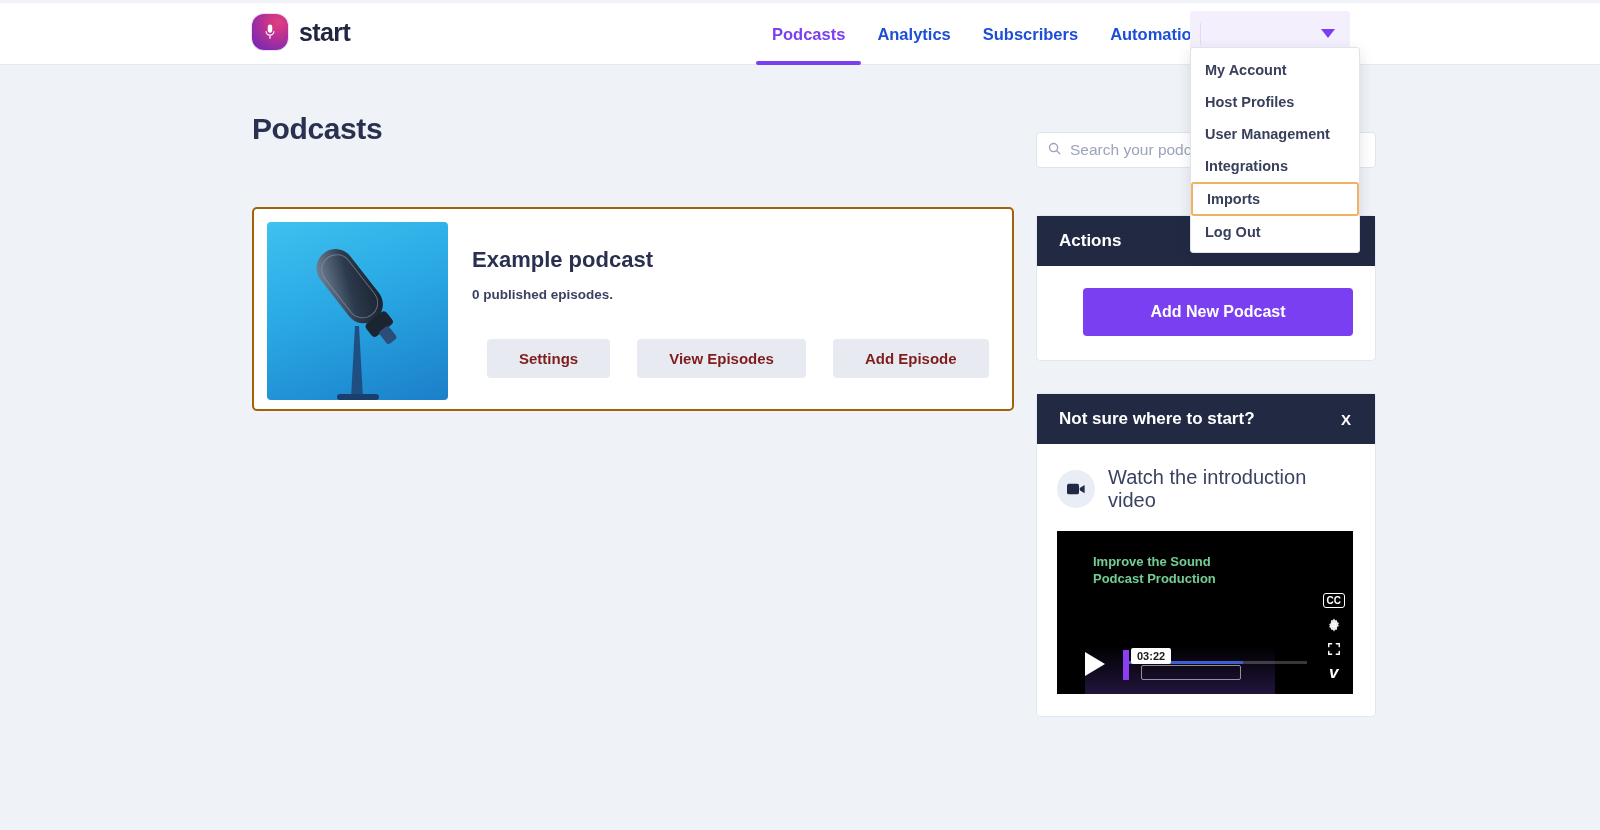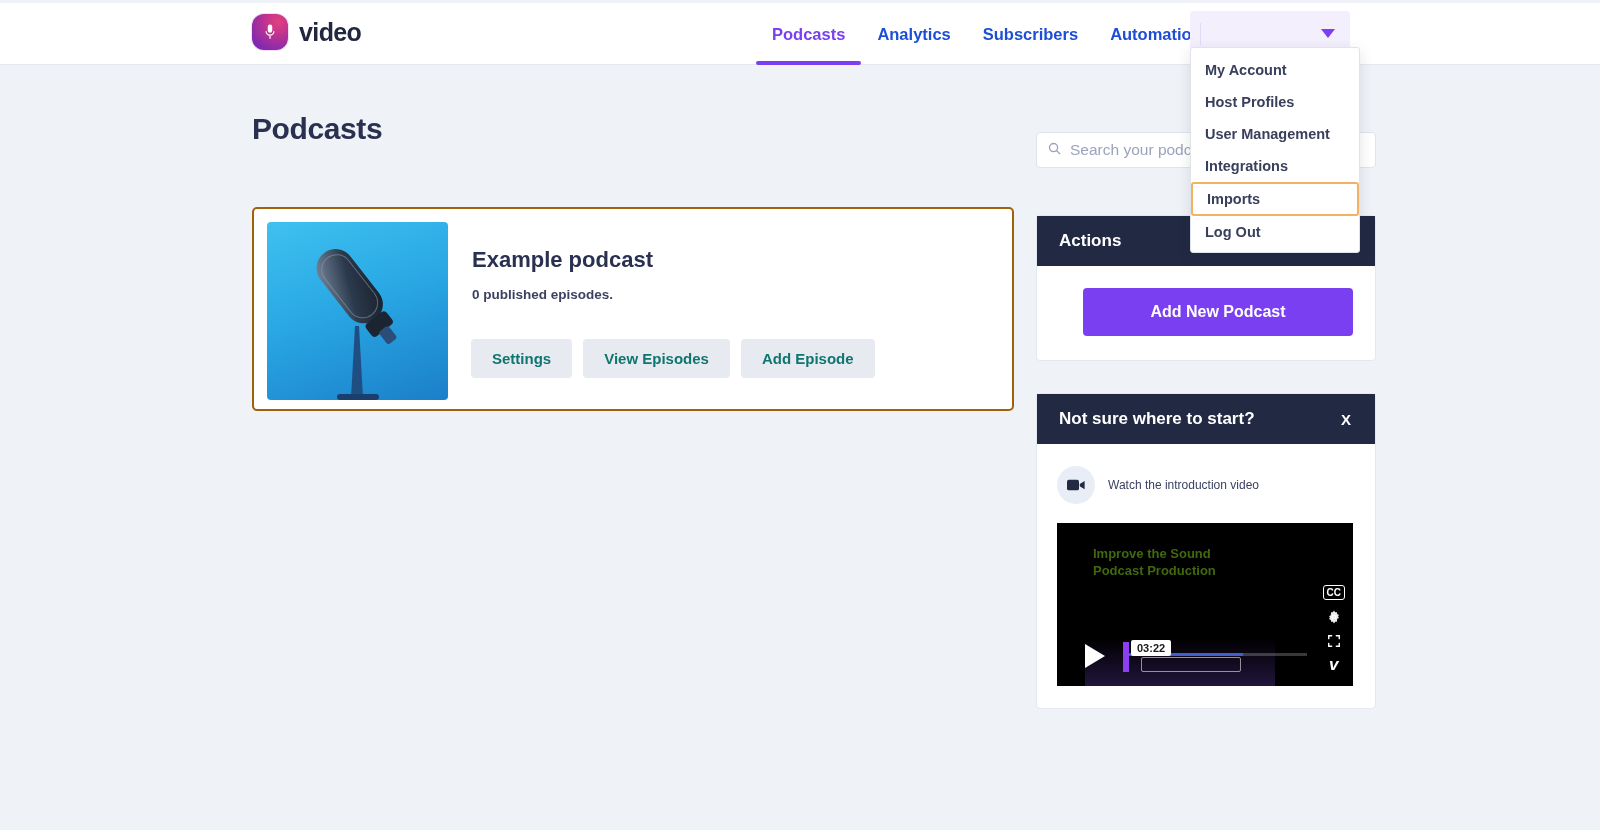--- a/index.html
+++ b/index.html
@@ -238,27 +238,28 @@
     position: absolute;
     left: 217px;
     top: 130px;
     display: flex;
     gap: 11px;
   }
   .pc-btn {
     background: #e7eaf1;
     border: 0;
     border-radius: 4px;
-    padding: 11px 21px;
+    padding: 11px 32px;
     font-family: "Liberation Sans", sans-serif;
     font-size: 15px;
     font-weight: bold;
-    color: #0f766e;
+    color: #7f1d1d;
     cursor: pointer;
     white-space: nowrap;
+    margin-left: 16px;
   }
 
   
   .panel {
     position: absolute;
     background: #ffffff;
     border: 1px solid #e3e7ef;
     border-radius: 4px;
   }
   .panel-header {
@@ -307,37 +308,37 @@
   .video-link-icon {
     width: 38px; height: 38px;
     border-radius: 50%;
     background: #e9edf5;
     display: flex;
     align-items: center;
     justify-content: center;
     flex: 0 0 auto;
   }
   .video-link-text {
-    font-size: 12px;
+    font-size: 20px;
     color: #3b4261;
   }
 
   .video-player {
     position: relative;
     width: 296px;
     height: 163px;
     background: #000000;
     overflow: hidden;
   }
   .vp-ghost {
     position: absolute;
     left: 36px;
     top: 22px;
     font-size: 13px;
-    color: #4d7c0f;
+    color: #86efac;
     font-weight: bold;
     opacity: .85;
     line-height: 17px;
   }
   .vp-glow {
     position: absolute;
     left: 28px; bottom: 0;
     width: 190px; height: 48px;
     background: linear-gradient(to top, rgba(110,70,200,.30), rgba(0,0,0,0));
   }
@@ -430,21 +431,21 @@
 <div class="topbar">
 
   <div class="brand">
     <span class="brand-mark">
       <svg width="18" height="18" viewBox="0 0 24 24" fill="#ffffff">
         <rect x="9" y="2" width="6" height="11" rx="3"></rect>
         <path d="M6 11a6 6 0 0 0 12 0h-1.6a4.4 4.4 0 0 1-8.8 0z"></path>
         <rect x="11.2" y="17" width="1.6" height="4"></rect>
       </svg>
     </span>
-    <span class="brand-name">video</span>
+    <span class="brand-name">start</span>
   </div>
 
   <div class="nav">
     <div class="nav-item active">Podcasts</div>
     <div class="nav-item">Analytics</div>
     <div class="nav-item">Subscribers</div>
     <div class="nav-item">Automations</div>
   </div>
 
   <div class="user-toggle">

